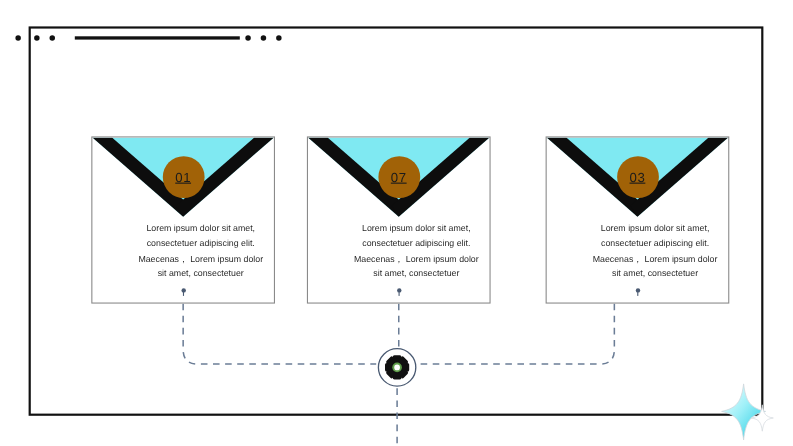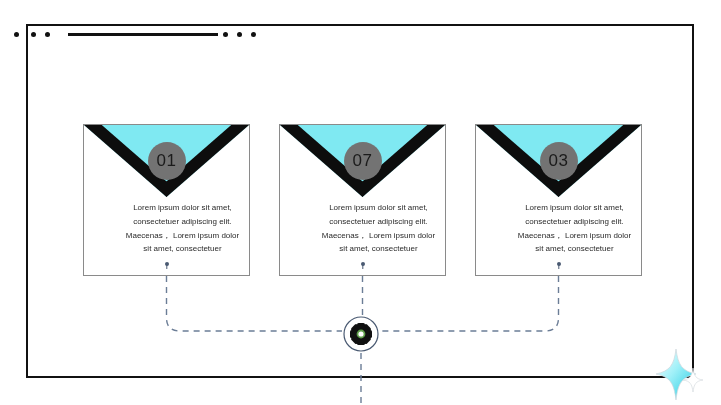--- a/index.html
+++ b/index.html
@@ -61,47 +61,48 @@
     top: 124px;
     width: 167px;
     height: 152px;
     box-sizing: border-box;
     border: 1px solid #8a8a8a;
     background: #ffffff;
     overflow: hidden;
   }
   .card-1 { left: 83px; }
   .card-2 { left: 279px; }
-  .card-3 { left: 475px; }
+  .card-3 { left: 496px; }
 
   .flap {
     position: absolute;
     left: 0;
     top: 0;
     width: 100%;
     height: 72px;
   }
   .flap svg { display: block; width: 100%; height: 100%; }
 
   .num-circle {
     position: absolute;
     left: 50%;
     top: 17px;
     transform: translateX(-50%);
     width: 38px;
     height: 38px;
     border-radius: 50%;
-    background: #737373;
+    background: #a16207;
     display: flex;
     align-items: center;
     justify-content: center;
-    font-size: 17px;
+    font-size: 12px;
     color: #1b1b1b;
     letter-spacing: 0.5px;
     z-index: 3;
+    text-decoration: underline;
   }
 
   .card-body {
     position: absolute;
     left: 7px;
     right: 7px;
     top: 76px;
     text-align: center;
     font-size: 8px;
     line-height: 1.72;

